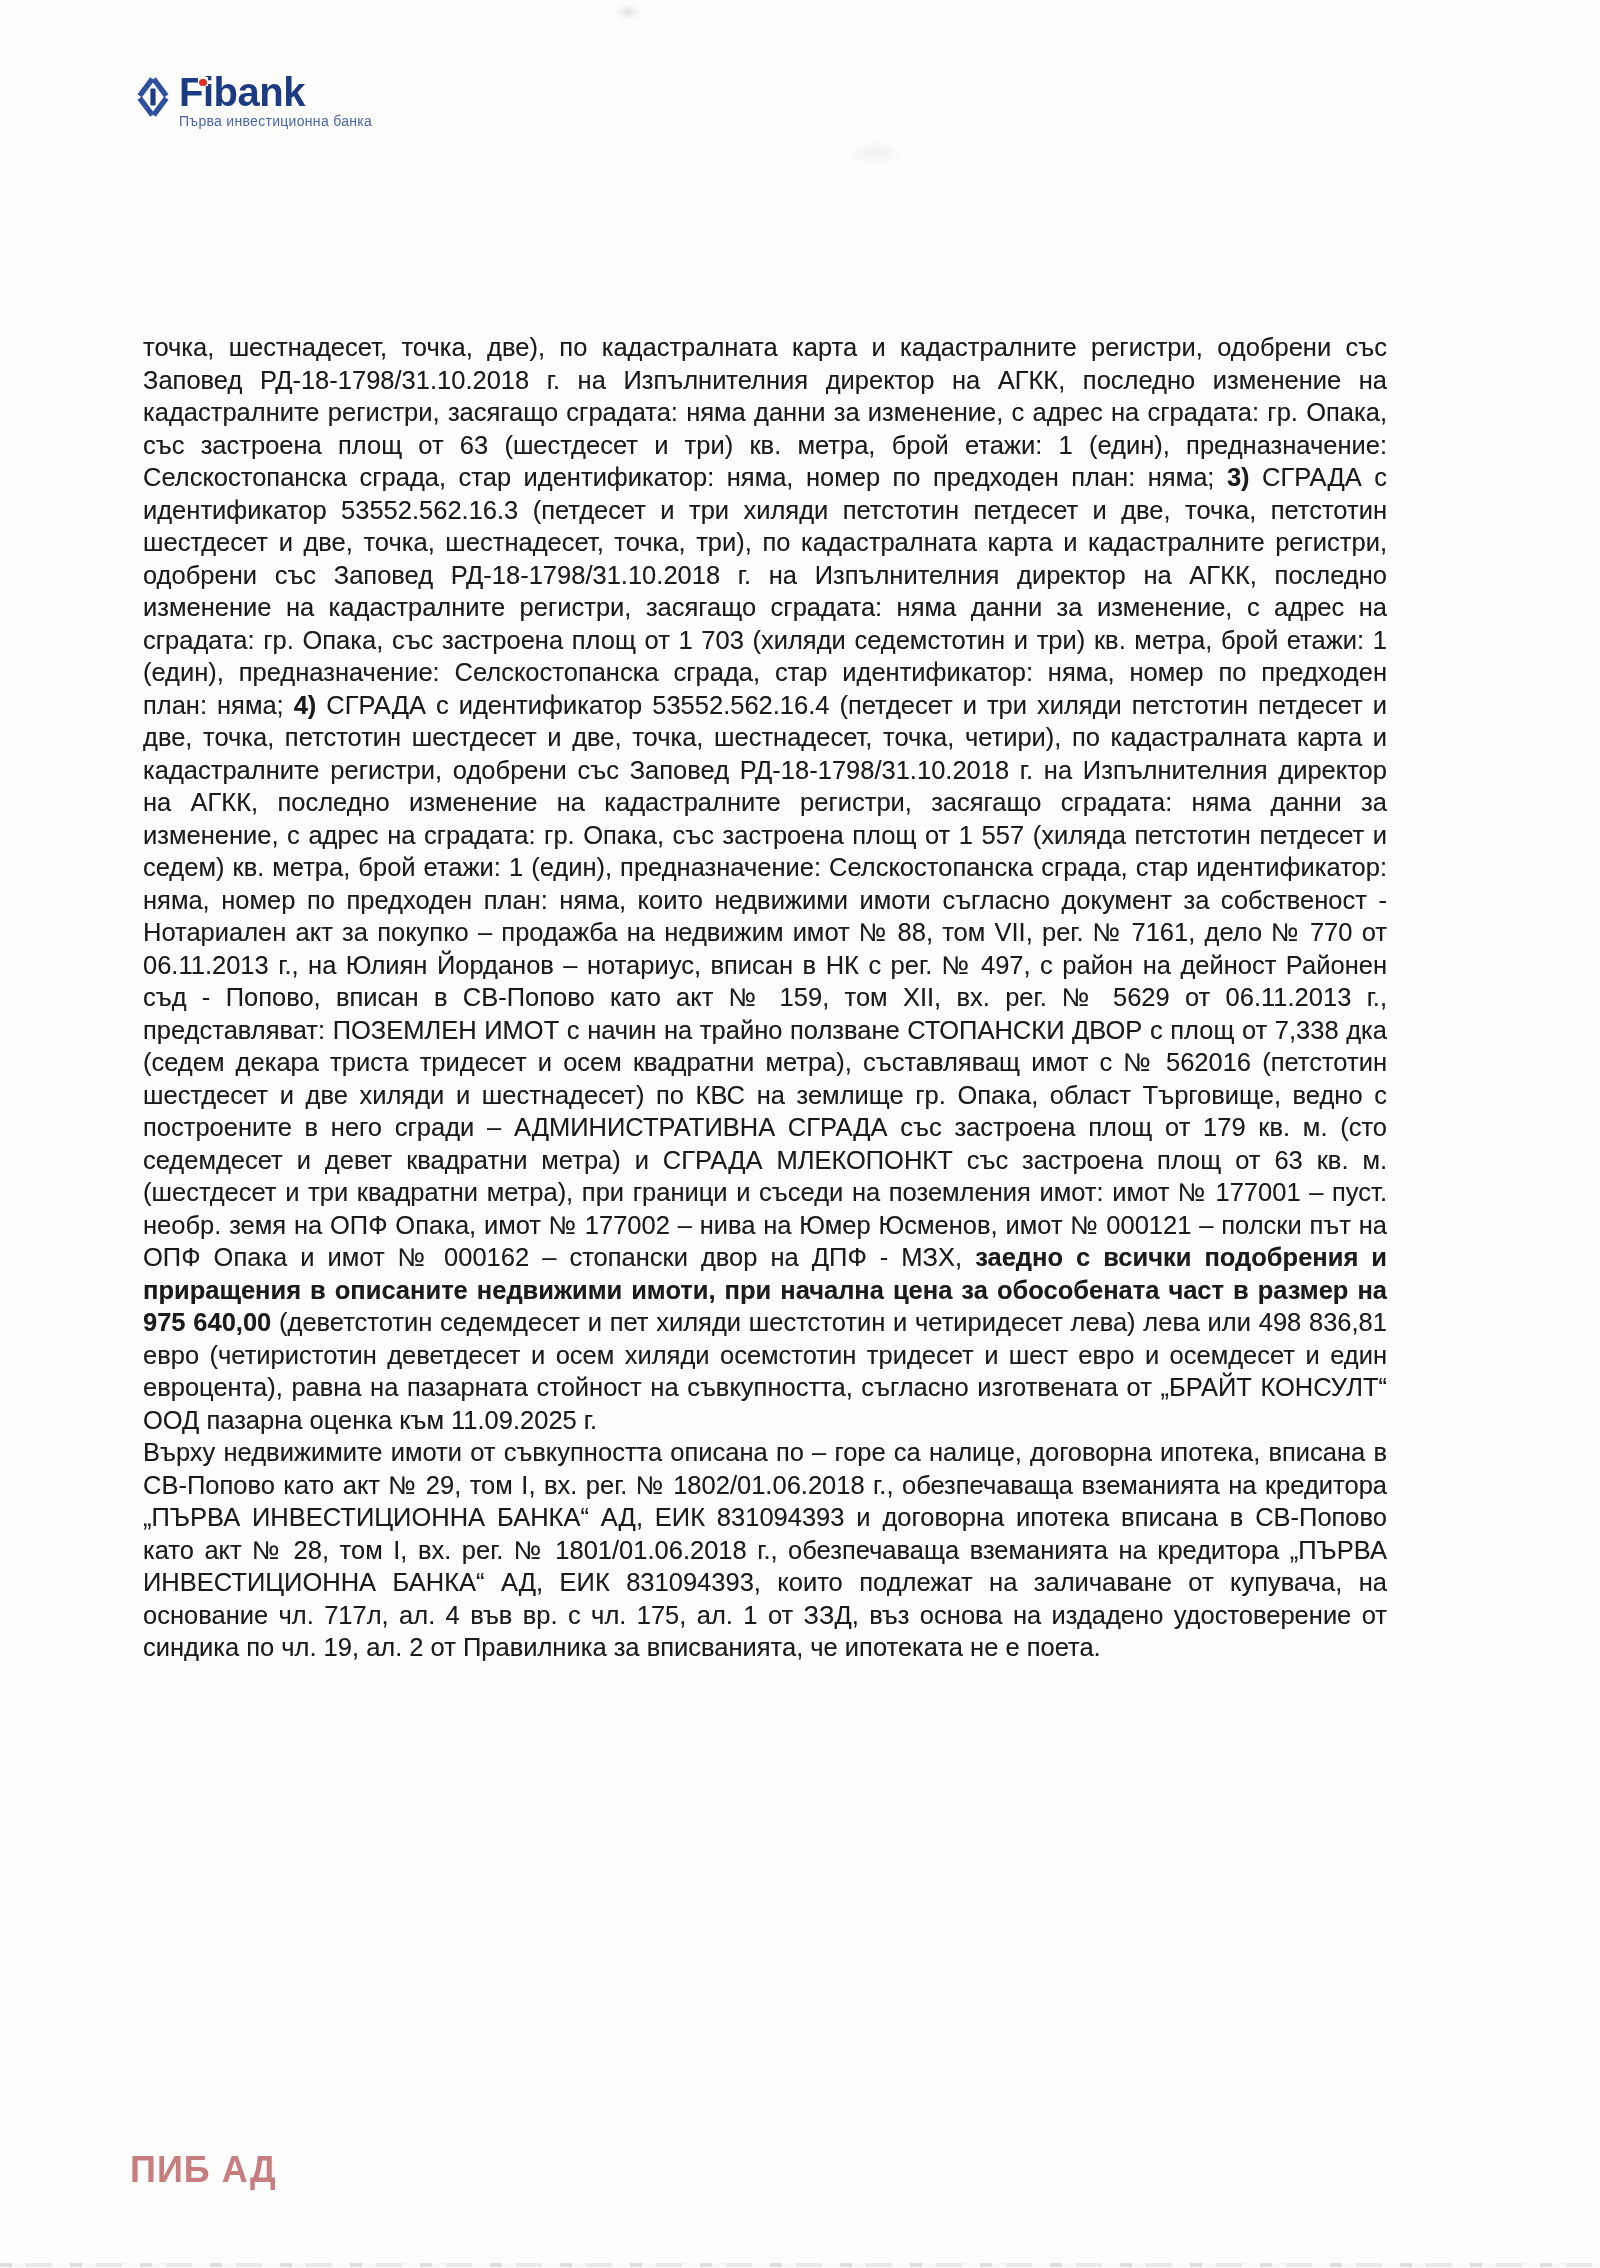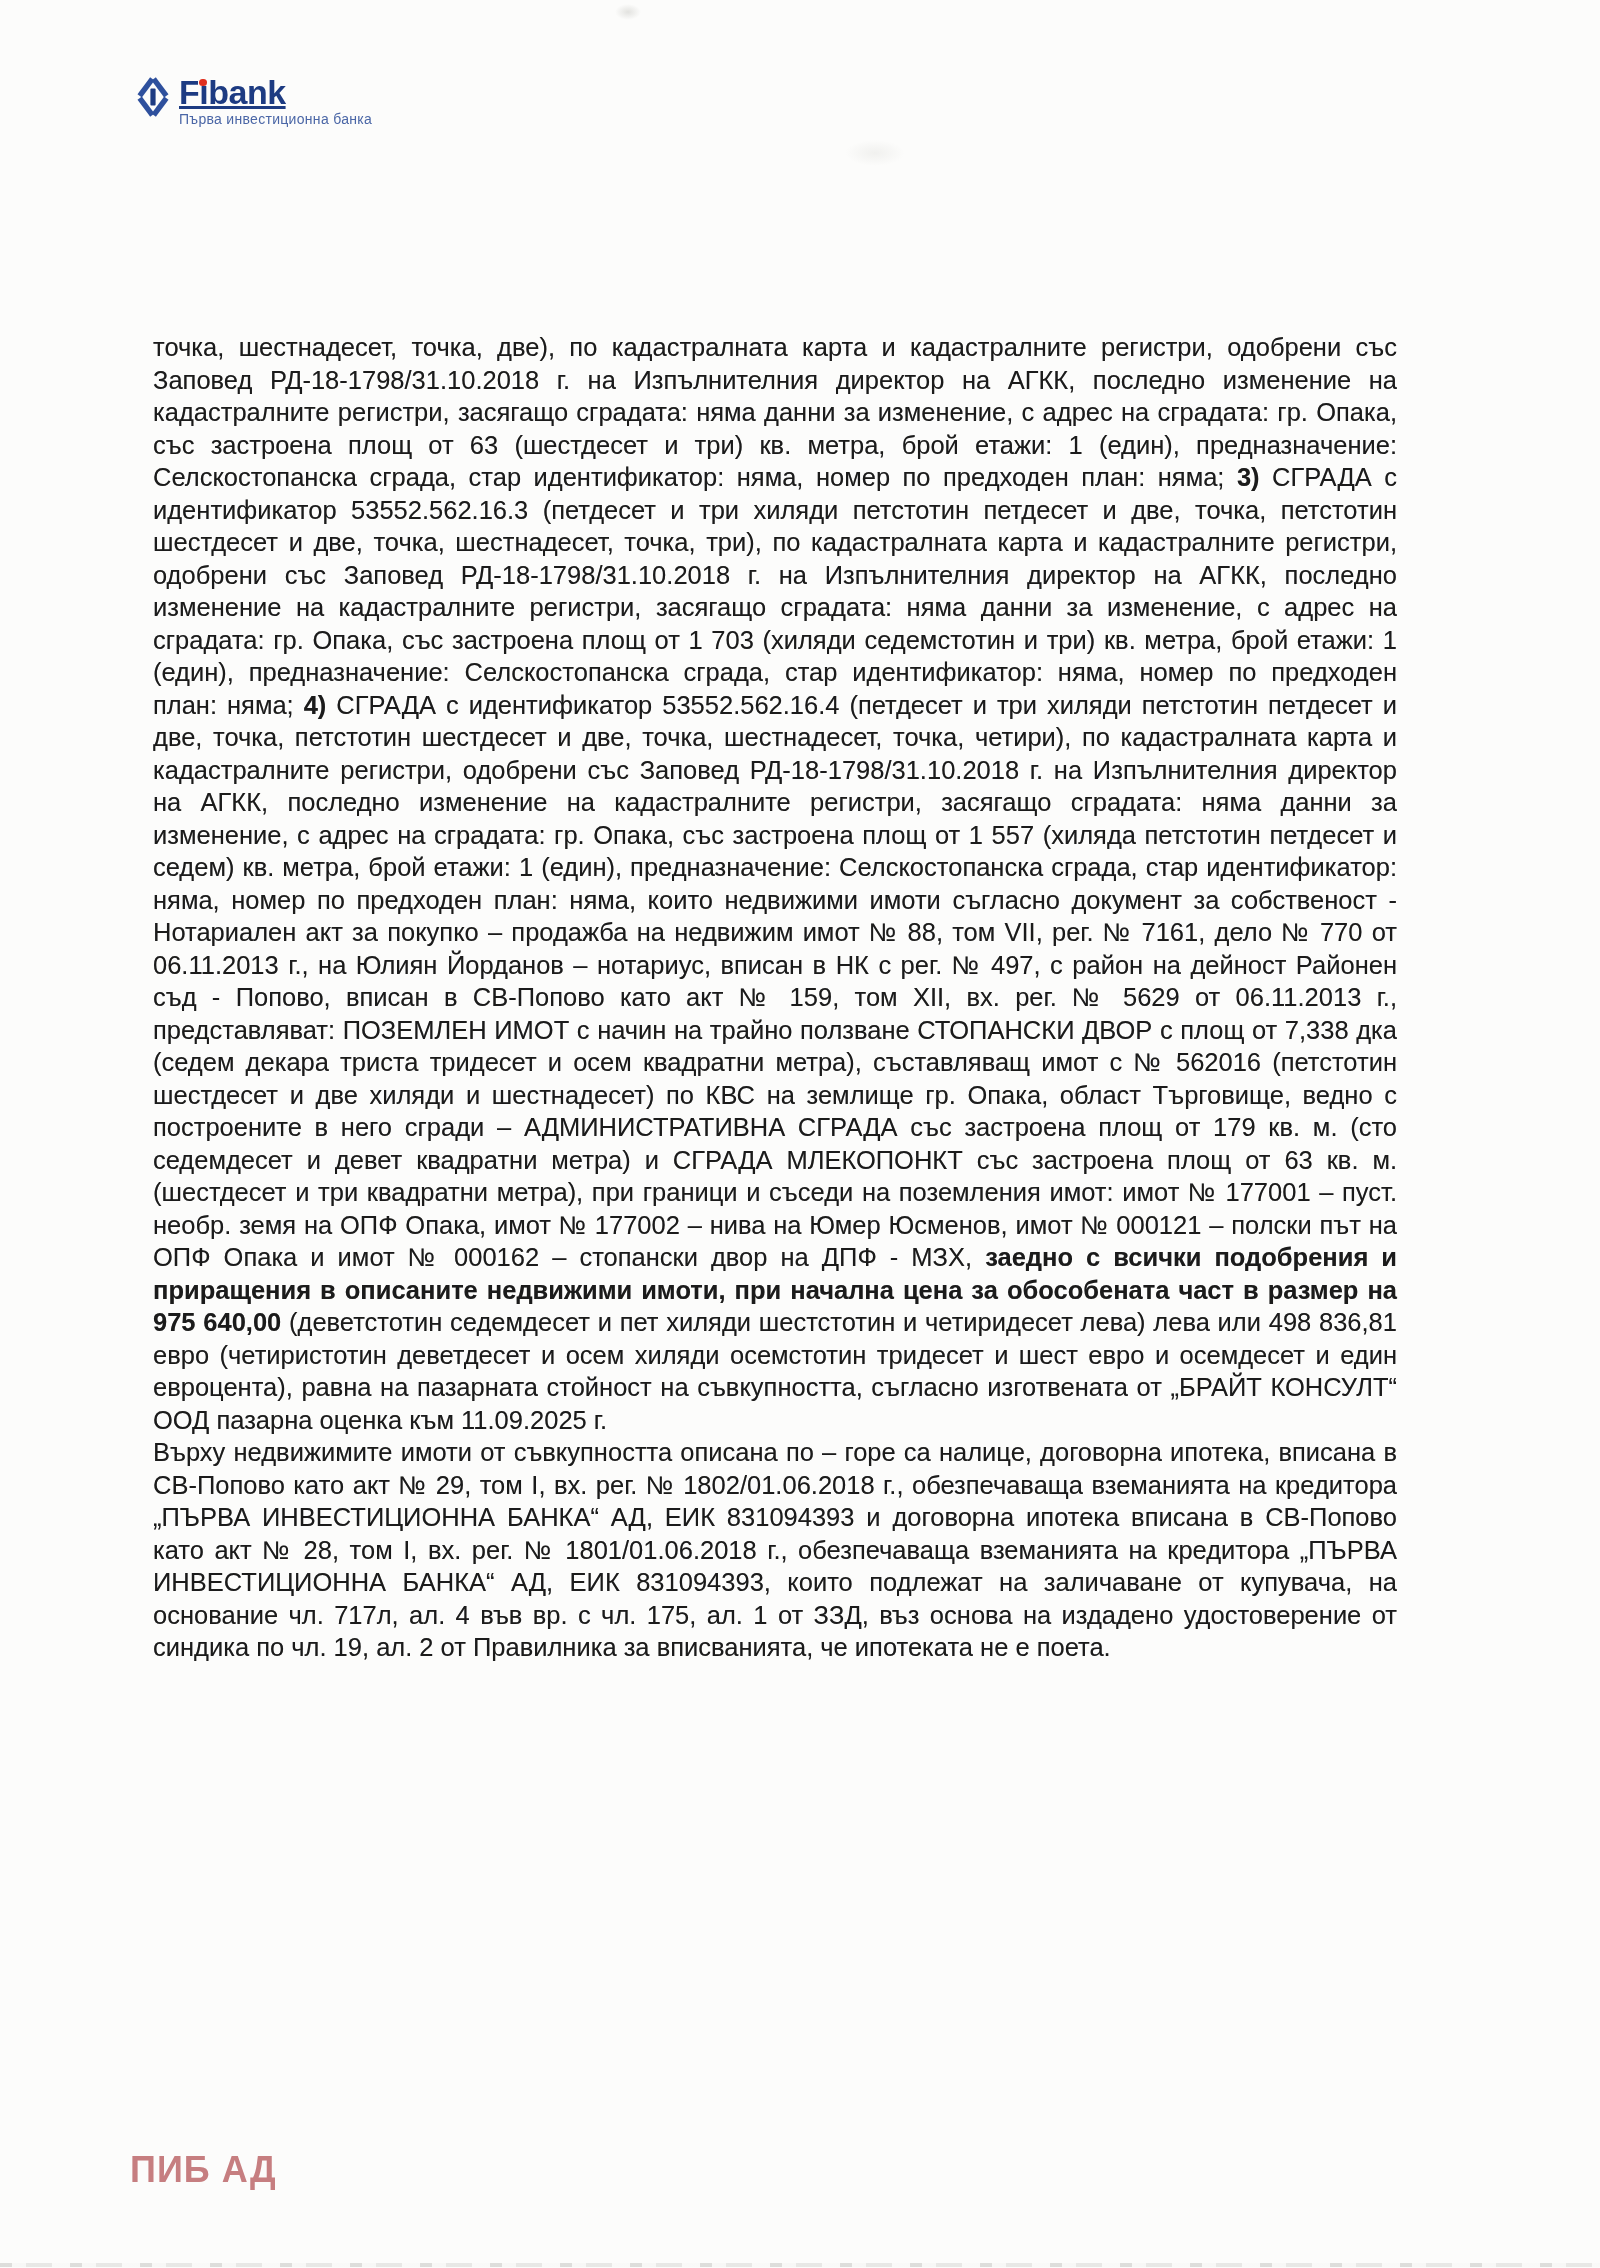--- a/index.html
+++ b/index.html
@@ -22,27 +22,26 @@
     left: 136px;
     top: 76px;
     display: flex;
     align-items: flex-start;
     gap: 9px;
   }
   .diamond { width: 34px; height: 42px; }
   .logo-text { position: relative; padding-top: 1px; }
   .brand-wrap { position: relative; display: inline-block; }
   .brand {
-    font-size: 34px;
+    font-size: 40px;
     font-weight: bold;
     letter-spacing: -0.5px;
     color: var(--brand-blue);
     line-height: 30px;
     display: inline-block;
-    text-decoration: underline;
   }
   .i-mask {
     position: absolute;
     left: 18.5px; top: 0px;
     width: 10px; height: 9px;
     background: #fcfcfb;
   }
   .i-dot {
     position: absolute;
     left: 20px; top: 1.5px;
@@ -55,21 +54,21 @@
     font-size: 14px;
     font-weight: normal;
     letter-spacing: 0.3px;
     color: #4a66a6;
     white-space: nowrap;
   }
 
   
   .doc-body {
     position: absolute;
-    left: 153px;
+    left: 143px;
     top: 331px;
     width: 1244px;
     color: #1b1b1b;
     font-size: 25.5px;
     line-height: 32.5px;
     text-align: justify;
     text-shadow: 0 0 0.4px rgba(0,0,0,0.35);
   }
   .doc-paragraph { margin: 0; }
   .doc-paragraph .bold { font-weight: bold; }

